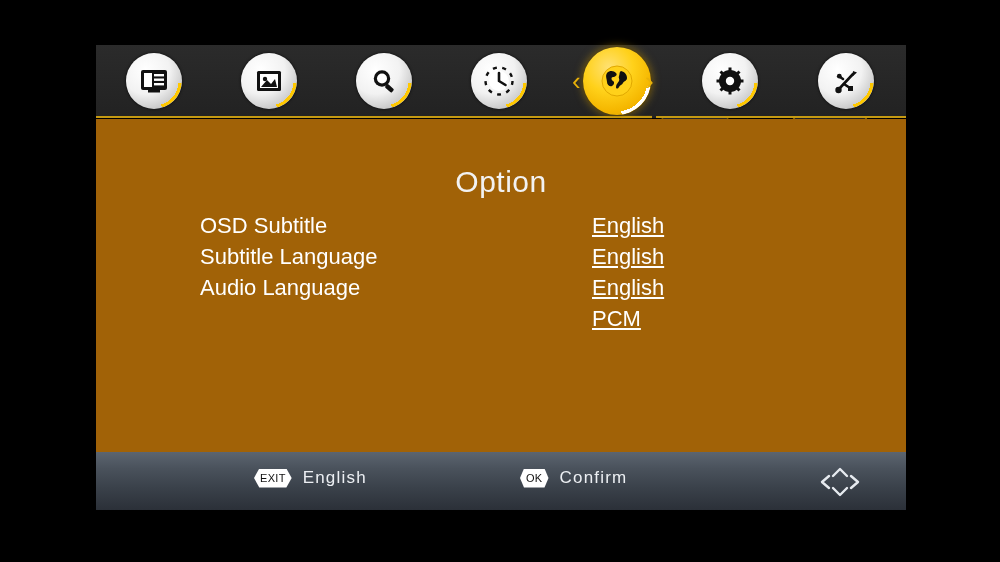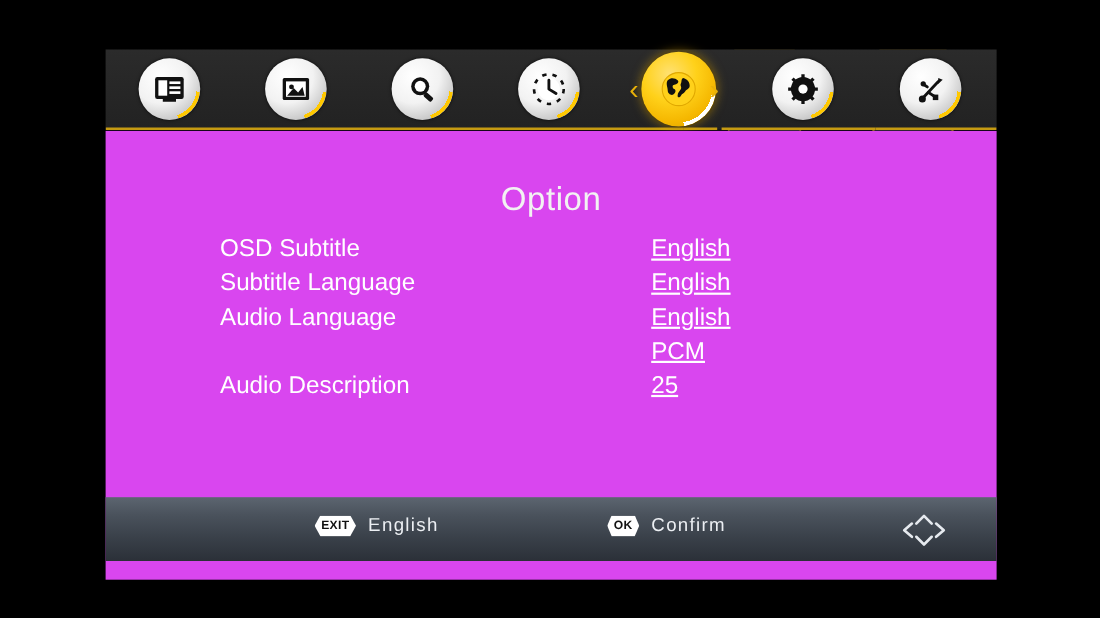--- a/index.html
+++ b/index.html
@@ -103,22 +103,22 @@
     color: #e8b10a;
     font-family: "Liberation Sans", sans-serif;
   }
 
   
   #content {
     position: absolute;
     left: 96px;
     top: 119px;
     width: 810px;
-    height: 408px;
-    background: #d946ef;
+    height: 333px;
+    background: #a16207;
   }
   #page-title {
     position: absolute;
     left: 0;
     top: 46px;
     width: 810px;
     text-align: center;
     color: #f2f2f2;
     font-size: 30px;
     letter-spacing: 0.5px;
@@ -164,27 +164,26 @@
     display: flex;
     align-items: center;
     gap: 11px;
   }
   .keycap {
     display: inline-flex;
     align-items: center;
     justify-content: center;
     background: #ffffff;
     color: #111111;
-    font-weight: bold;
+    font-weight: normal;
     height: 19px;
     padding: 0 6px;
     font-size: 11px;
     letter-spacing: 0.3px;
     clip-path: polygon(14% 0, 86% 0, 100% 50%, 86% 100%, 14% 100%, 0 50%);
-    margin-left: 32px;
   }
   .hint-label {
     color: #eceff3;
     font-size: 17px;
     letter-spacing: 1.2px;
   }
   #dpad {
     position: absolute;
     right: 42px;
     top: 11px;
@@ -325,24 +324,20 @@
         <span class="menu-label">Subtitle Language</span>
         <span class="menu-value">English</span>
       </div>
       <div class="menu-row">
         <span class="menu-label">Audio Language</span>
         <span class="menu-value">English</span>
       </div>
       <div class="menu-row">
         <span class="menu-value">PCM</span>
       </div>
-      <div class="menu-row">
-        <span class="menu-label">Audio Description</span>
-        <span class="menu-value">25</span>
-      </div>
     </div>
   </div>
 
   <div id="bottombar">
     <div class="hint" style="left:158px;">
       <span class="keycap">EXIT</span>
       <span class="hint-label">English</span>
     </div>
     <div class="hint" style="left:424px;">
       <span class="keycap">OK</span>

